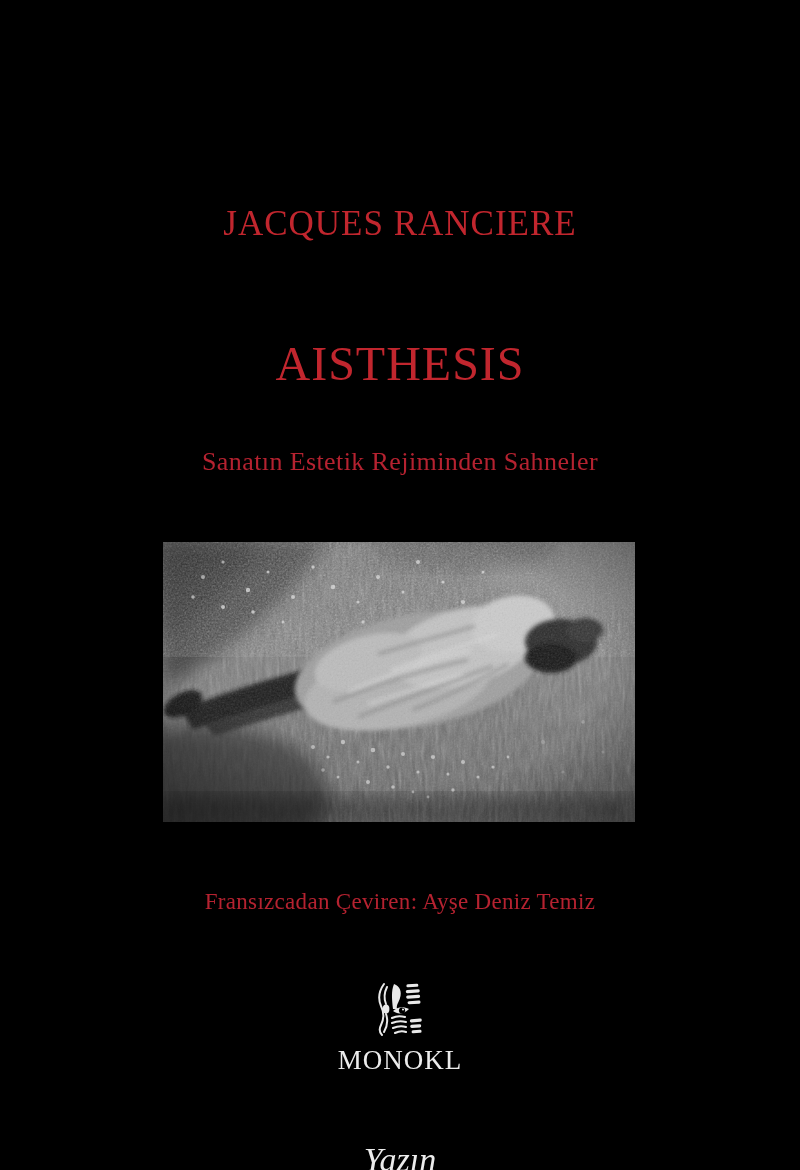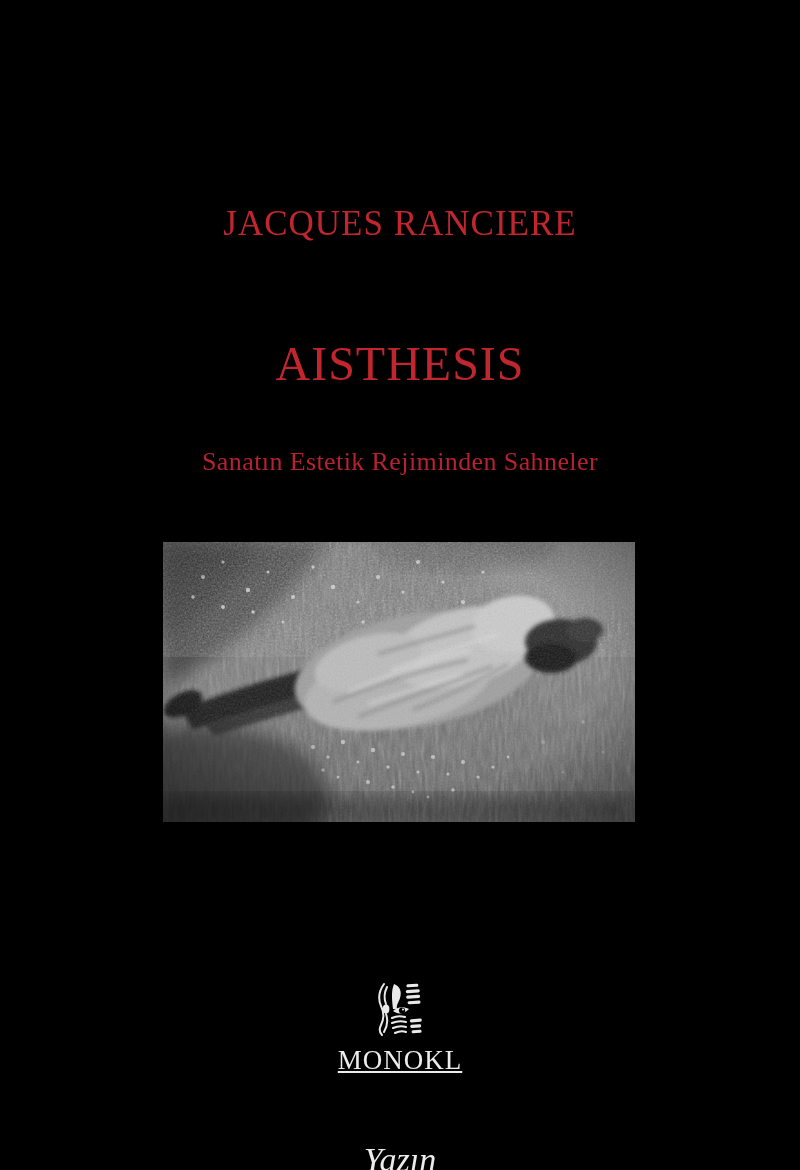--- a/index.html
+++ b/index.html
@@ -61,21 +61,20 @@
     left: 372px;
     top: 981px;
     width: 52px;
     height: 57px;
   }
   .publisher {
     top: 1045px;
     font-size: 27px;
     letter-spacing: 1px;
     color: var(--text-white, #ececec);
-    text-decoration: underline;
   }
   .imprint {
     top: 1140px;
     font-size: 34px;
     font-style: italic;
     color: var(--text-white, #ececec);
     font-family: Liberation Serif, serif;
   }
 </style>
 </head>
@@ -214,20 +213,21 @@
           <circle cx="440" cy="210" r="1.5"></circle>
       </g>
 
       <rect width="472" height="280" filter="url(#fNoise)" opacity="0.22"></rect>
       <ellipse cx="40" cy="255" rx="125" ry="72" fill="#2e2e2e" filter="url(#fBlur9)" opacity="0.6"></ellipse>
       <rect y="252" width="472" height="28" fill="#000000" opacity="0.25" filter="url(#fBlur9)"></rect>
       <rect width="472" height="280" fill="url(#pgVig)"></rect>
     </svg>
   </div>
 
+  <div class="line translator">Fransızcadan Çeviren: Ayşe Deniz Temiz</div>
 
   <div class="logo">
     <svg width="52" height="57" viewBox="0 0 52 57" xmlns="http://www.w3.org/2000/svg">
       <g fill="#e9e9e9">
 
         <g transform="rotate(-4 42 28)">
           <rect x="36" y="3" width="12" height="3" rx="1.5"></rect>
           <rect x="35" y="8.6" width="14" height="3.2" rx="1.6"></rect>
           <rect x="35" y="14.2" width="14" height="3.2" rx="1.6"></rect>
           <rect x="36" y="19.8" width="13" height="3.2" rx="1.6"></rect>

